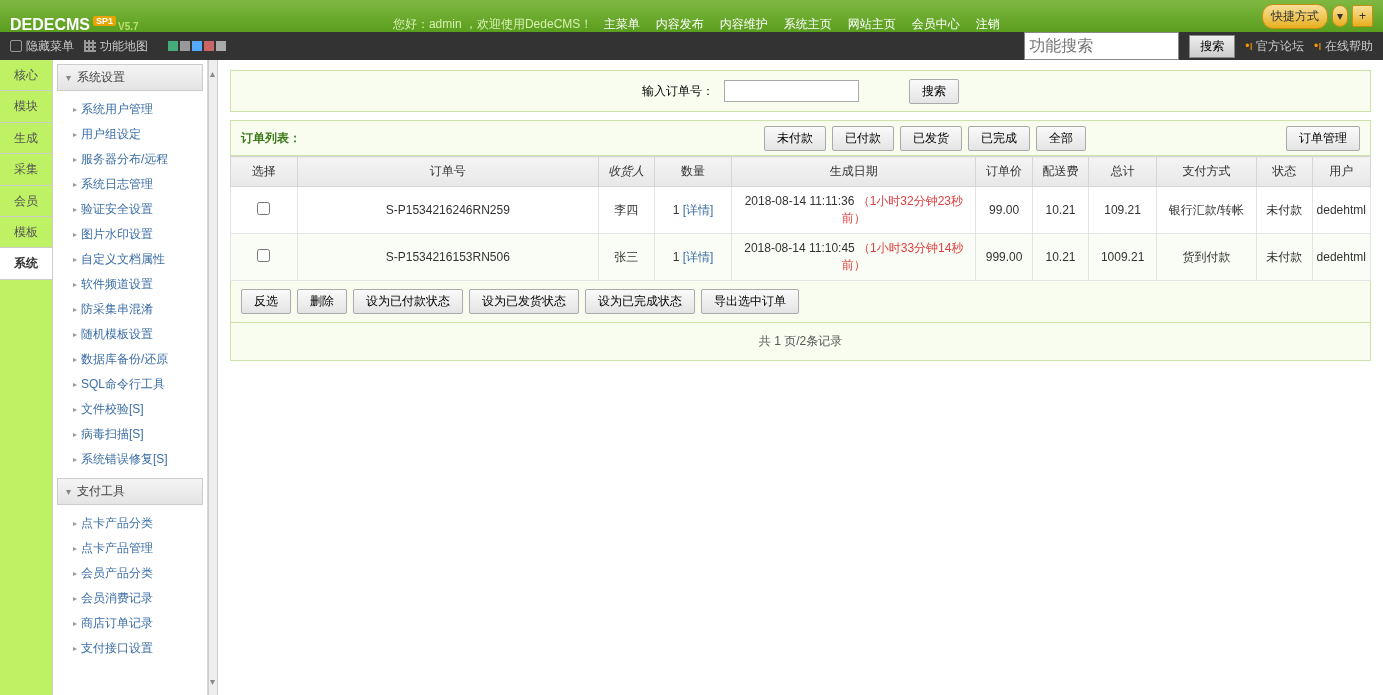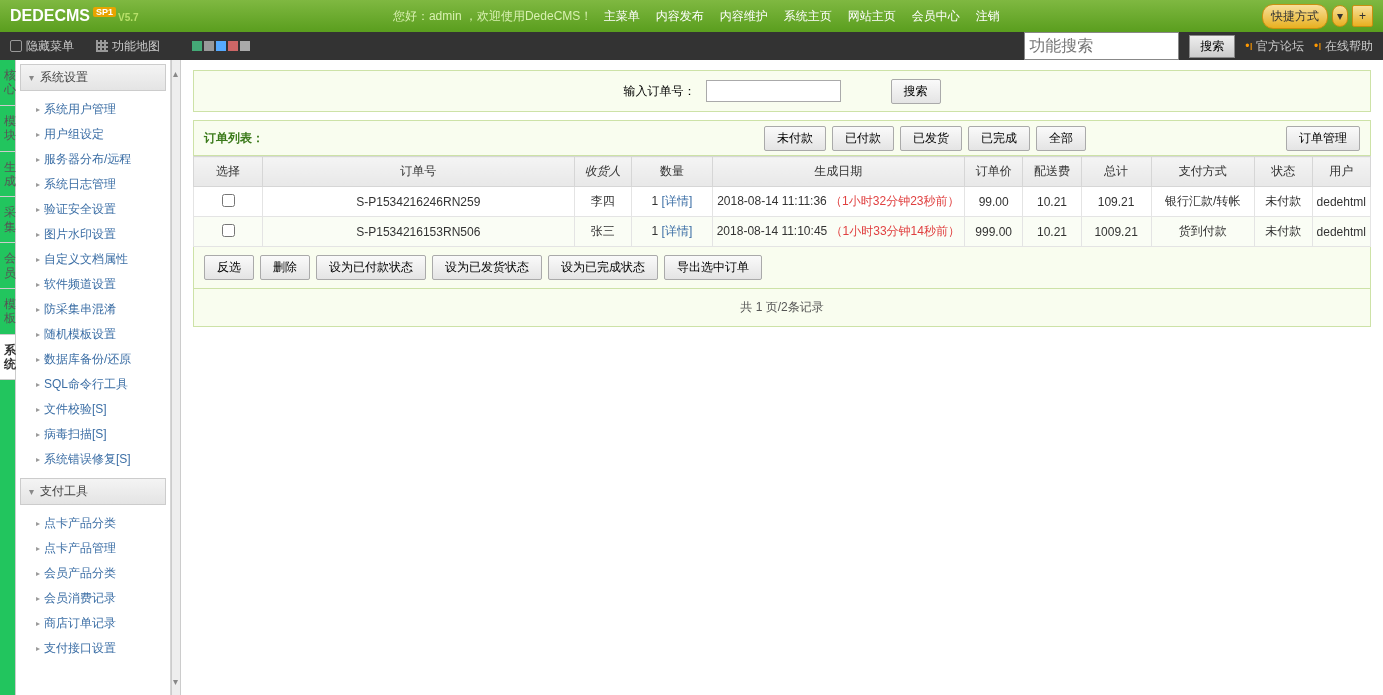--- a/index.html
+++ b/index.html
@@ -1,45 +1,45 @@
 <!DOCTYPE html>
 <html><head>
 <meta charset="utf-8">
 <style>
 * { margin: 0; padding: 0; box-sizing: border-box; }
 body { font-family: Arial, "Microsoft YaHei", sans-serif; font-size: 12px; background: #fff; }
 
 
-.header { background: linear-gradient(to bottom, #7fb841, #5a9e1e); height: 32px; display: flex; align-items: center; color: #fff; padding: 0 10px; }
+.header { background: linear-gradient(to bottom, #7fb841, #5a9e1e); height: 32px; display: flex; color: #fff; padding: 16px 10px; }
 .logo { font-weight: bold; font-size: 16px; color: #fff; display: flex; align-items: baseline; }
 .logo-de { color: #fff; }
 .logo-cms { color: #fff; }
 .logo-ver { font-size: 10px; color: #b8e06a; margin-left: 2px; }
 .logo-sp { background: #e8a400; color: #fff; font-size: 9px; padding: 0 3px; border-radius: 2px; margin-left: 3px; position: relative; top: -6px; }
 .header-center { flex: 1; text-align: center; color: #d8f0b0; }
 .header-center a { color: #fff; text-decoration: none; margin: 0 8px; }
 .header-right { display: flex; align-items: center; gap: 4px; }
 .quick-btn { background: linear-gradient(to bottom,#f8e09a,#e8b020); color: #333; padding: 3px 8px; border: 1px solid #c89010; border-radius: 11px; font-size: 12px; cursor: pointer; }
 .plus-btn { background: linear-gradient(to bottom,#f8e09a,#e8b020); color: #333; padding: 3px 6px; border: 1px solid #c89010; border-radius: 2px; cursor: pointer; }
 
 
 .subbar { background: #333; height: 28px; display: flex; align-items: center; padding: 0 10px; color: #ccc; }
-.subbar-left { display: flex; align-items: center; gap: 22px; }
+.subbar-left { display: flex; align-items: center; gap: 10px; }
 .subbar-item { display: flex; align-items: center; gap: 4px; cursor: pointer; color: #ccc; }
 .color-swatches { display: flex; gap: 2px; margin-left: 10px; }
 .swatch { width: 10px; height: 10px; cursor: pointer; }
 .sw1 { background: #4a7; } .sw2 { background: #999; } .sw3 { background: #5af; } .sw4 { background: #c66; } .sw5 { background: #aaa; }
 .subbar-right { margin-left: auto; display: flex; align-items: center; gap: 10px; }
 .search-input { width: 155px; height: 28px; border: 1px solid #888; padding: 0 4px; font-size: 16px; }
 .search-btn { background: linear-gradient(to bottom,#eee,#ccc); border: 1px solid #888; padding: 2px 10px; cursor: pointer; font-size: 12px; }
 .subbar-link { color: #ccc; text-decoration: none; }
 
 
 .main { display: flex; height: calc(100vh - 60px); }
-.sidebar-tabs { width: 16px; background: #22c55e; border-right: 1px solid #ccc; }
+.sidebar-tabs { width: 53px; background: #bef264; border-right: 1px solid #ccc; }
 .side-tab { writing-mode: horizontal-tb; padding: 8px 4px; text-align: center; border-bottom: 1px solid #ccc; cursor: pointer; color: #555; line-height: 1.2; }
 .side-tab.active { background: #fff; color: #333; font-weight: bold; }
 
 .sidebar { width: 155px; background: #fff; border-right: 1px solid #d6d6d6; overflow-y: auto; }
 .side-section-header { background: linear-gradient(to bottom,#f4f4f4,#e4e4e4); border: 1px solid #ccc; margin: 4px; padding: 4px 8px; font-size: 12px; color: #444; cursor: pointer; display: flex; align-items: center; gap: 6px; }
 .side-section-header::before { content: "▾"; color: #888; font-size: 10px; }
 .side-items { padding: 2px 0; }
 .side-item { padding: 4px 8px 4px 20px; font-size: 12px; color: #3b6ea5; cursor: pointer; display: flex; align-items: center; gap: 4px; }
 .side-item::before { content: "▸"; color: #999; font-size: 8px; }
 

